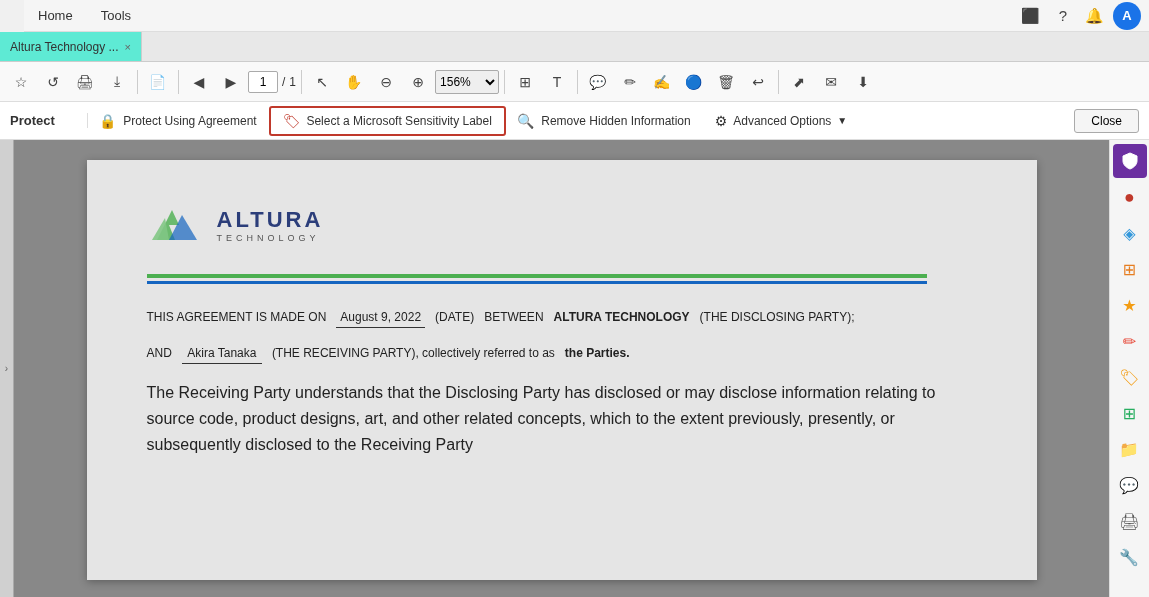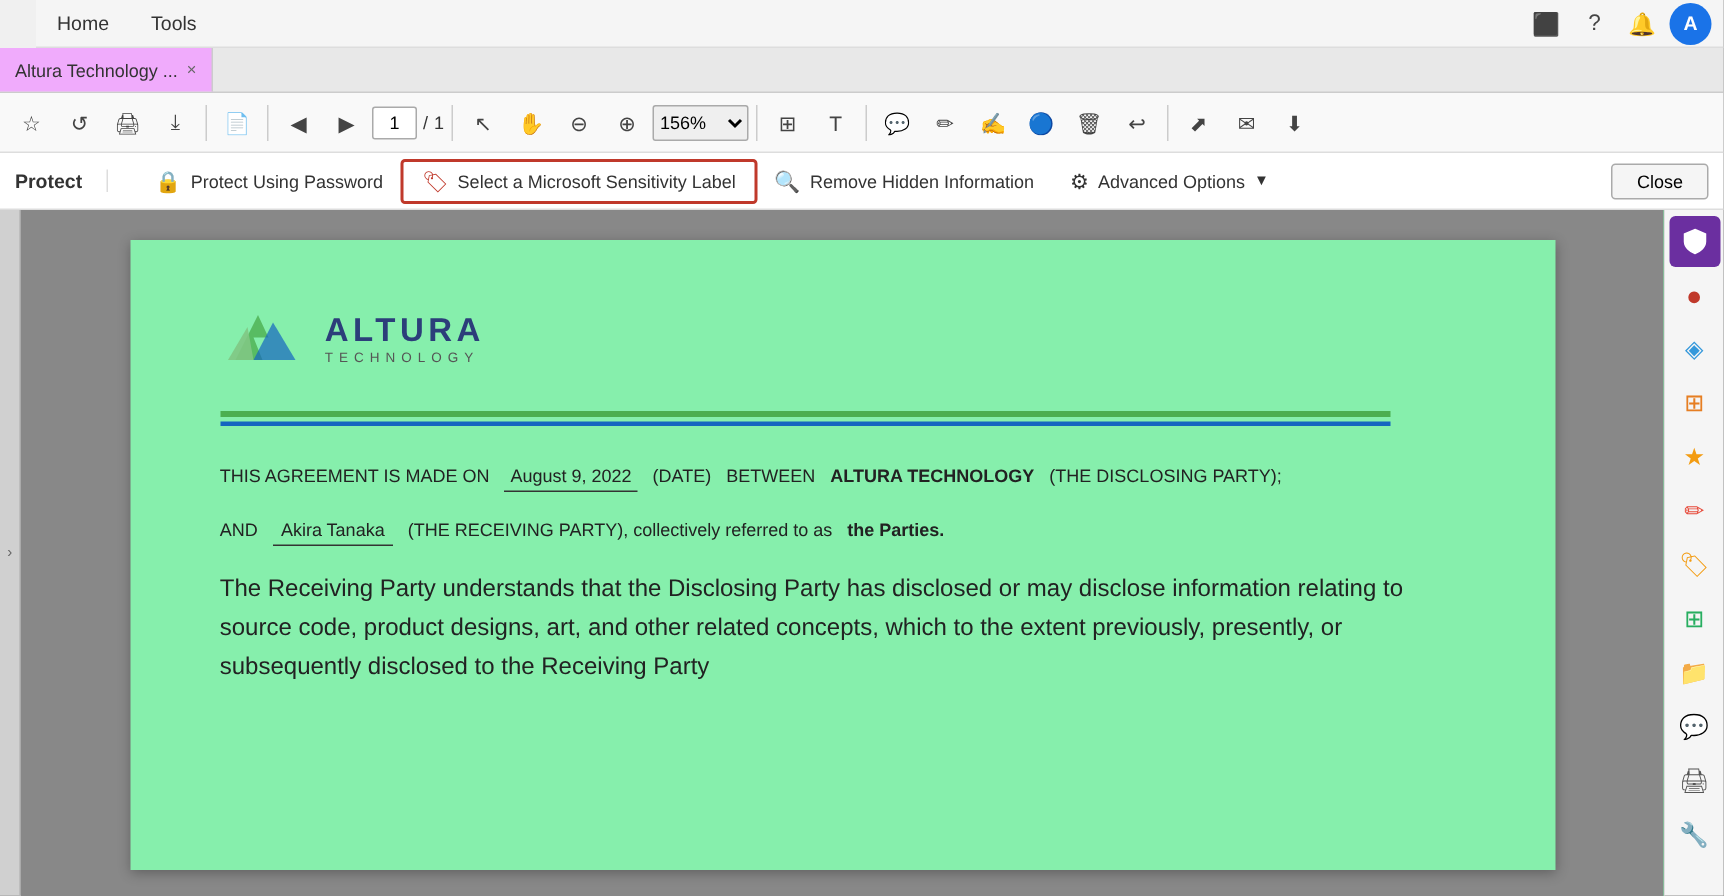--- a/index.html
+++ b/index.html
@@ -32,21 +32,21 @@
       border-bottom: 1px solid #ccc;
     }
     .tab {
       display: flex;
       align-items: center;
       padding: 0 10px;
       height: 100%;
       font-size: 12px;
       color: #333;
       border-right: 1px solid #ccc;
-      background: #f0abfc;
+      background: #5eead4;
       gap: 6px;
     }
     .tab-close {
       font-size: 11px;
       color: #666;
       cursor: pointer;
     }
 
     
     .toolbar {
@@ -107,22 +107,21 @@
       background: #fff;
       border-bottom: 1px solid #ddd;
       height: 38px;
       padding: 0 10px;
       gap: 0;
     }
     .protect-label {
       font-size: 13px;
       font-weight: 600;
       color: #333;
-      margin-right: 20px;
-      padding-right: 16px;
+      padding-right: 32px;
       border-right: 1px solid #ddd;
     }
     .protect-btn {
       display: flex;
       align-items: center;
       gap: 6px;
       padding: 5px 12px;
       font-size: 12px;
       color: #333;
       background: transparent;
@@ -167,21 +166,21 @@
     
     .pdf-area {
       flex: 1;
       overflow: auto;
       background: #888;
       display: flex;
       justify-content: center;
       padding: 20px;
     }
     .pdf-page {
-      background: #86efac;
+      background: #e5e5e5;
       width: 950px;
       min-height: 420px;
       padding: 40px 60px;
       box-shadow: 0 2px 8px rgba(0,0,0,0.3);
     }
 
     
     .logo-area {
       display: flex;
       align-items: center;
@@ -370,21 +369,21 @@
   <div class="tool-separator"></div>
   <button class="tool-btn" title="Share">⬈</button>
   <button class="tool-btn" title="Mail">✉</button>
   <button class="tool-btn" title="Export">⬇</button>
 </div>
 
 <div class="protect-bar">
   <span class="protect-label">Protect</span>
   <button class="protect-btn">
     <span style="font-size:14px;">🔒</span>
-    <span>Protect Using Password</span>
+    <span>Protect Using Agreement</span>
   </button>
   <button class="protect-btn highlighted" style="border: 2px solid #c0392b;">
     <span style="font-size:14px; color:#c0392b;">🏷</span>
     <span>Select a Microsoft Sensitivity Label</span>
   </button>
   <button class="protect-btn">
     <span style="font-size:14px;">🔍</span>
     <span>Remove Hidden Information</span>
   </button>
   <button class="protect-btn">

